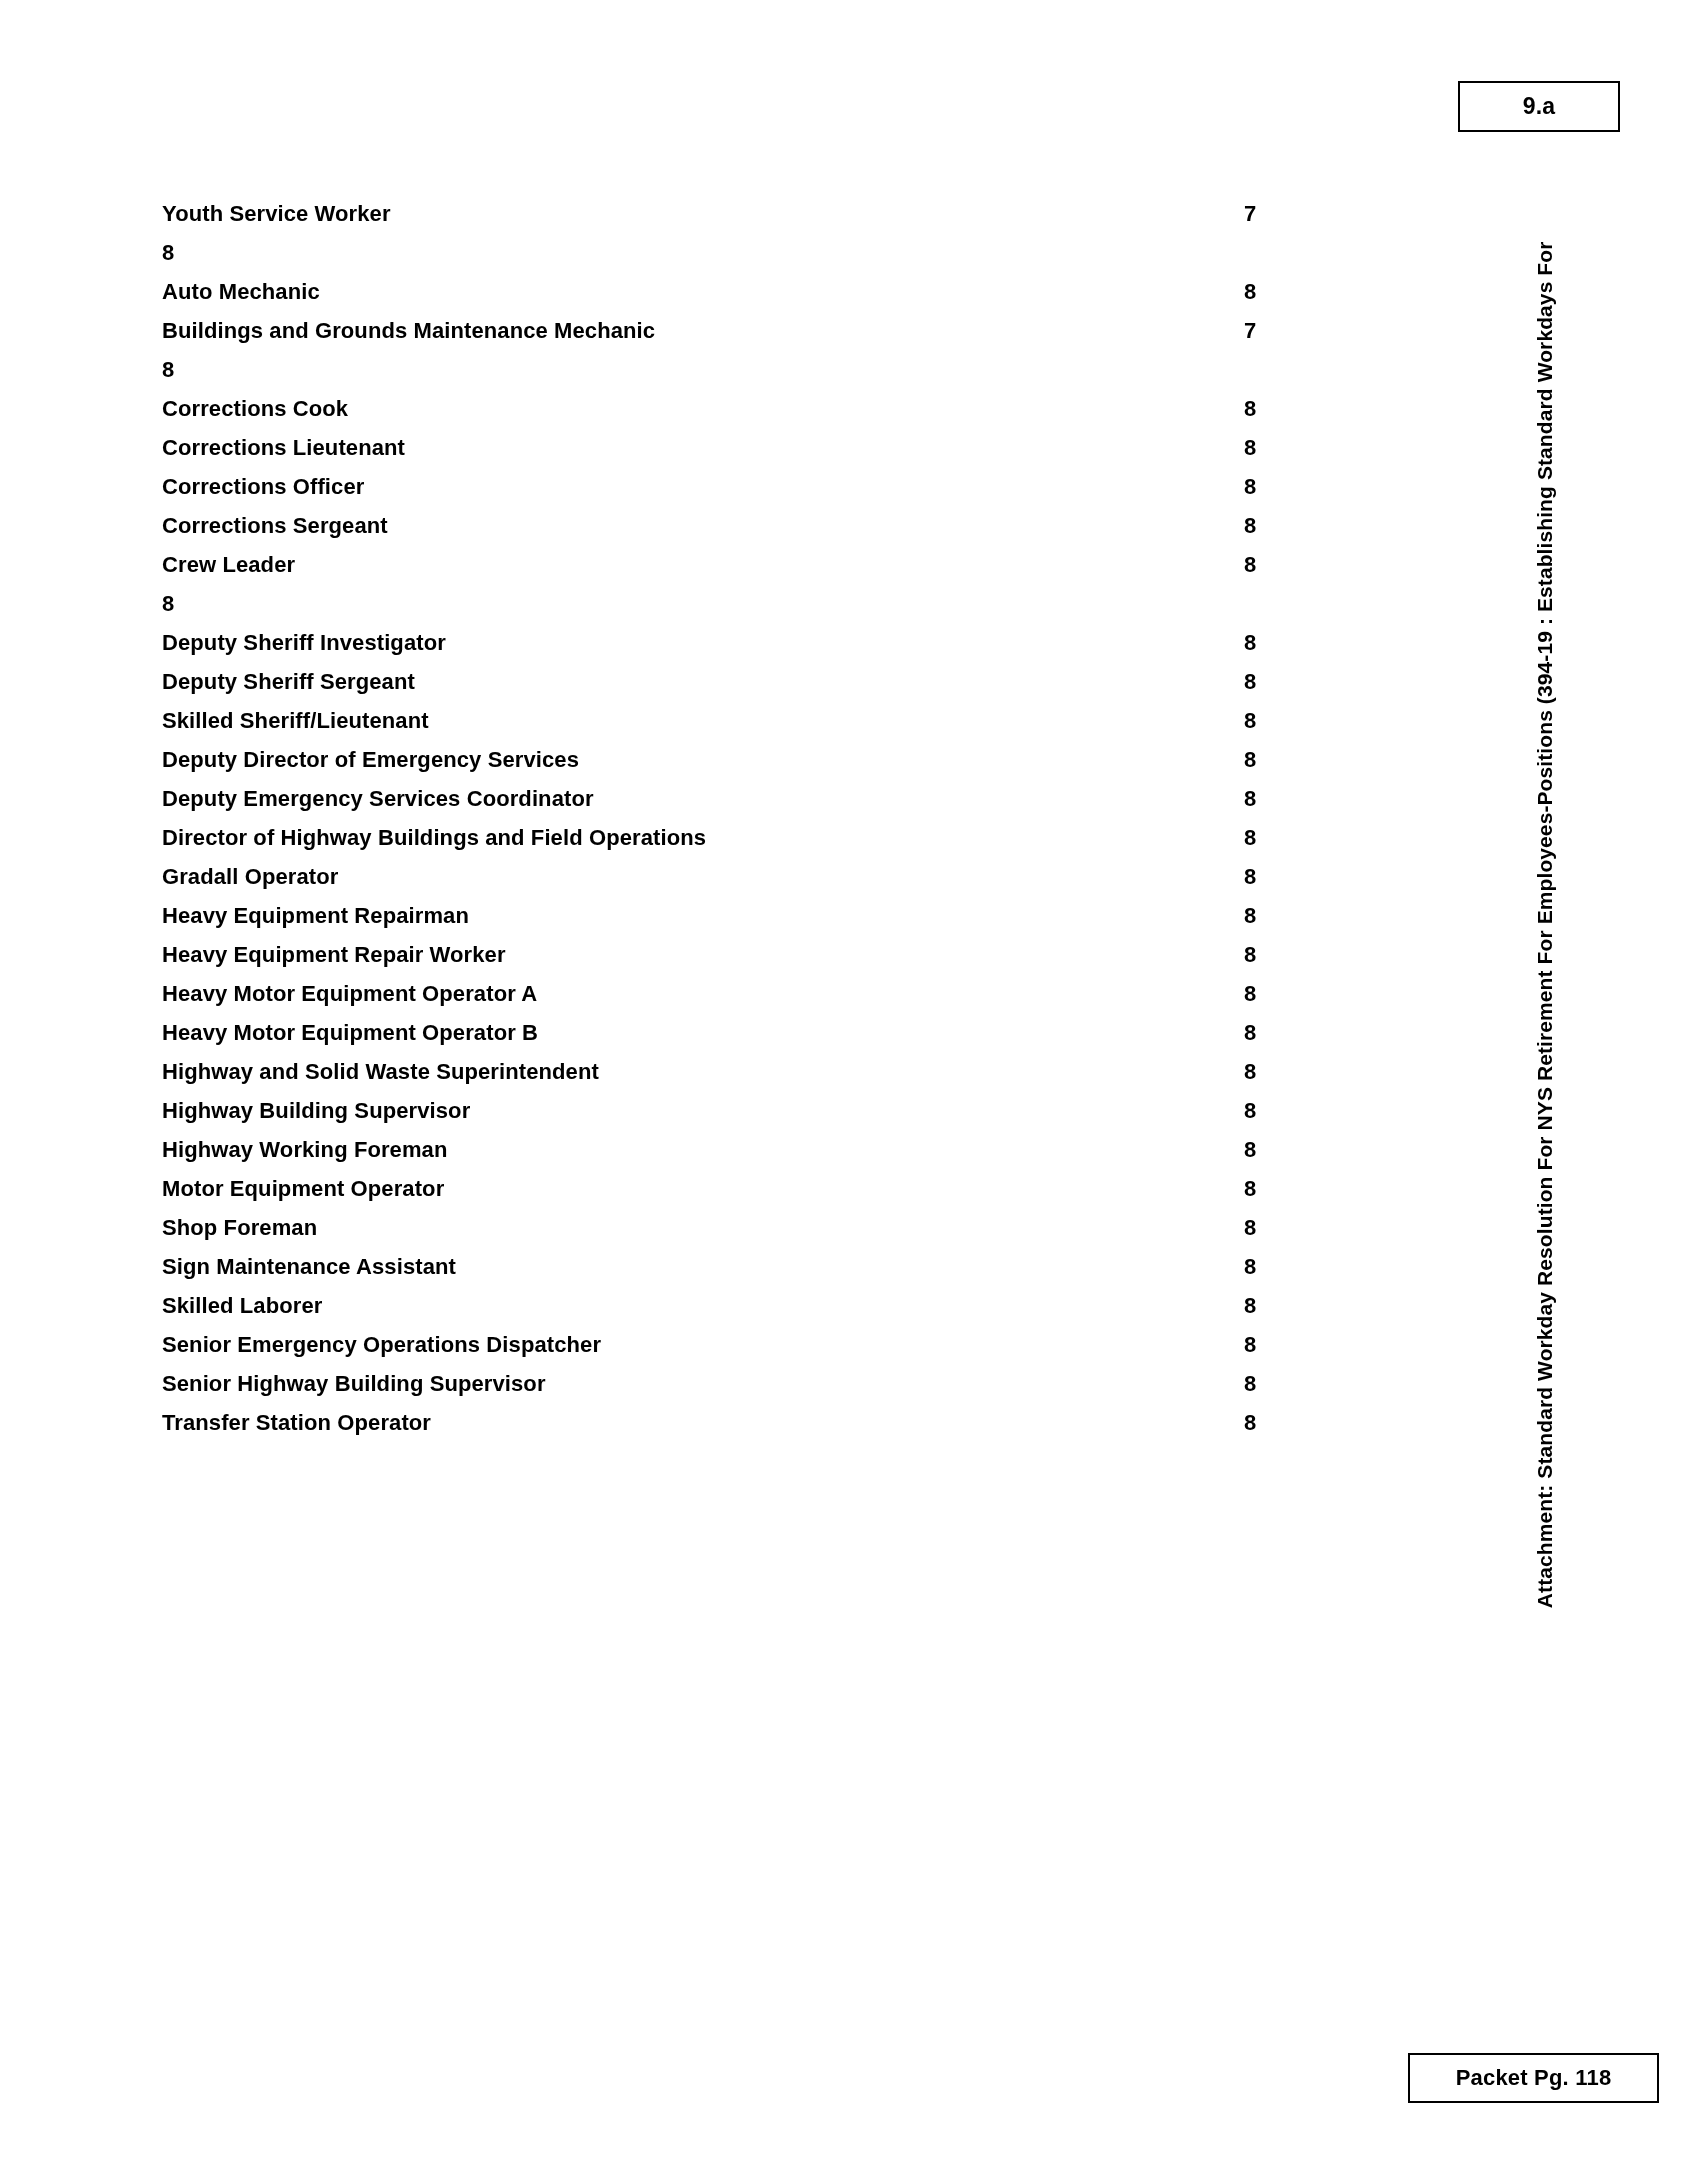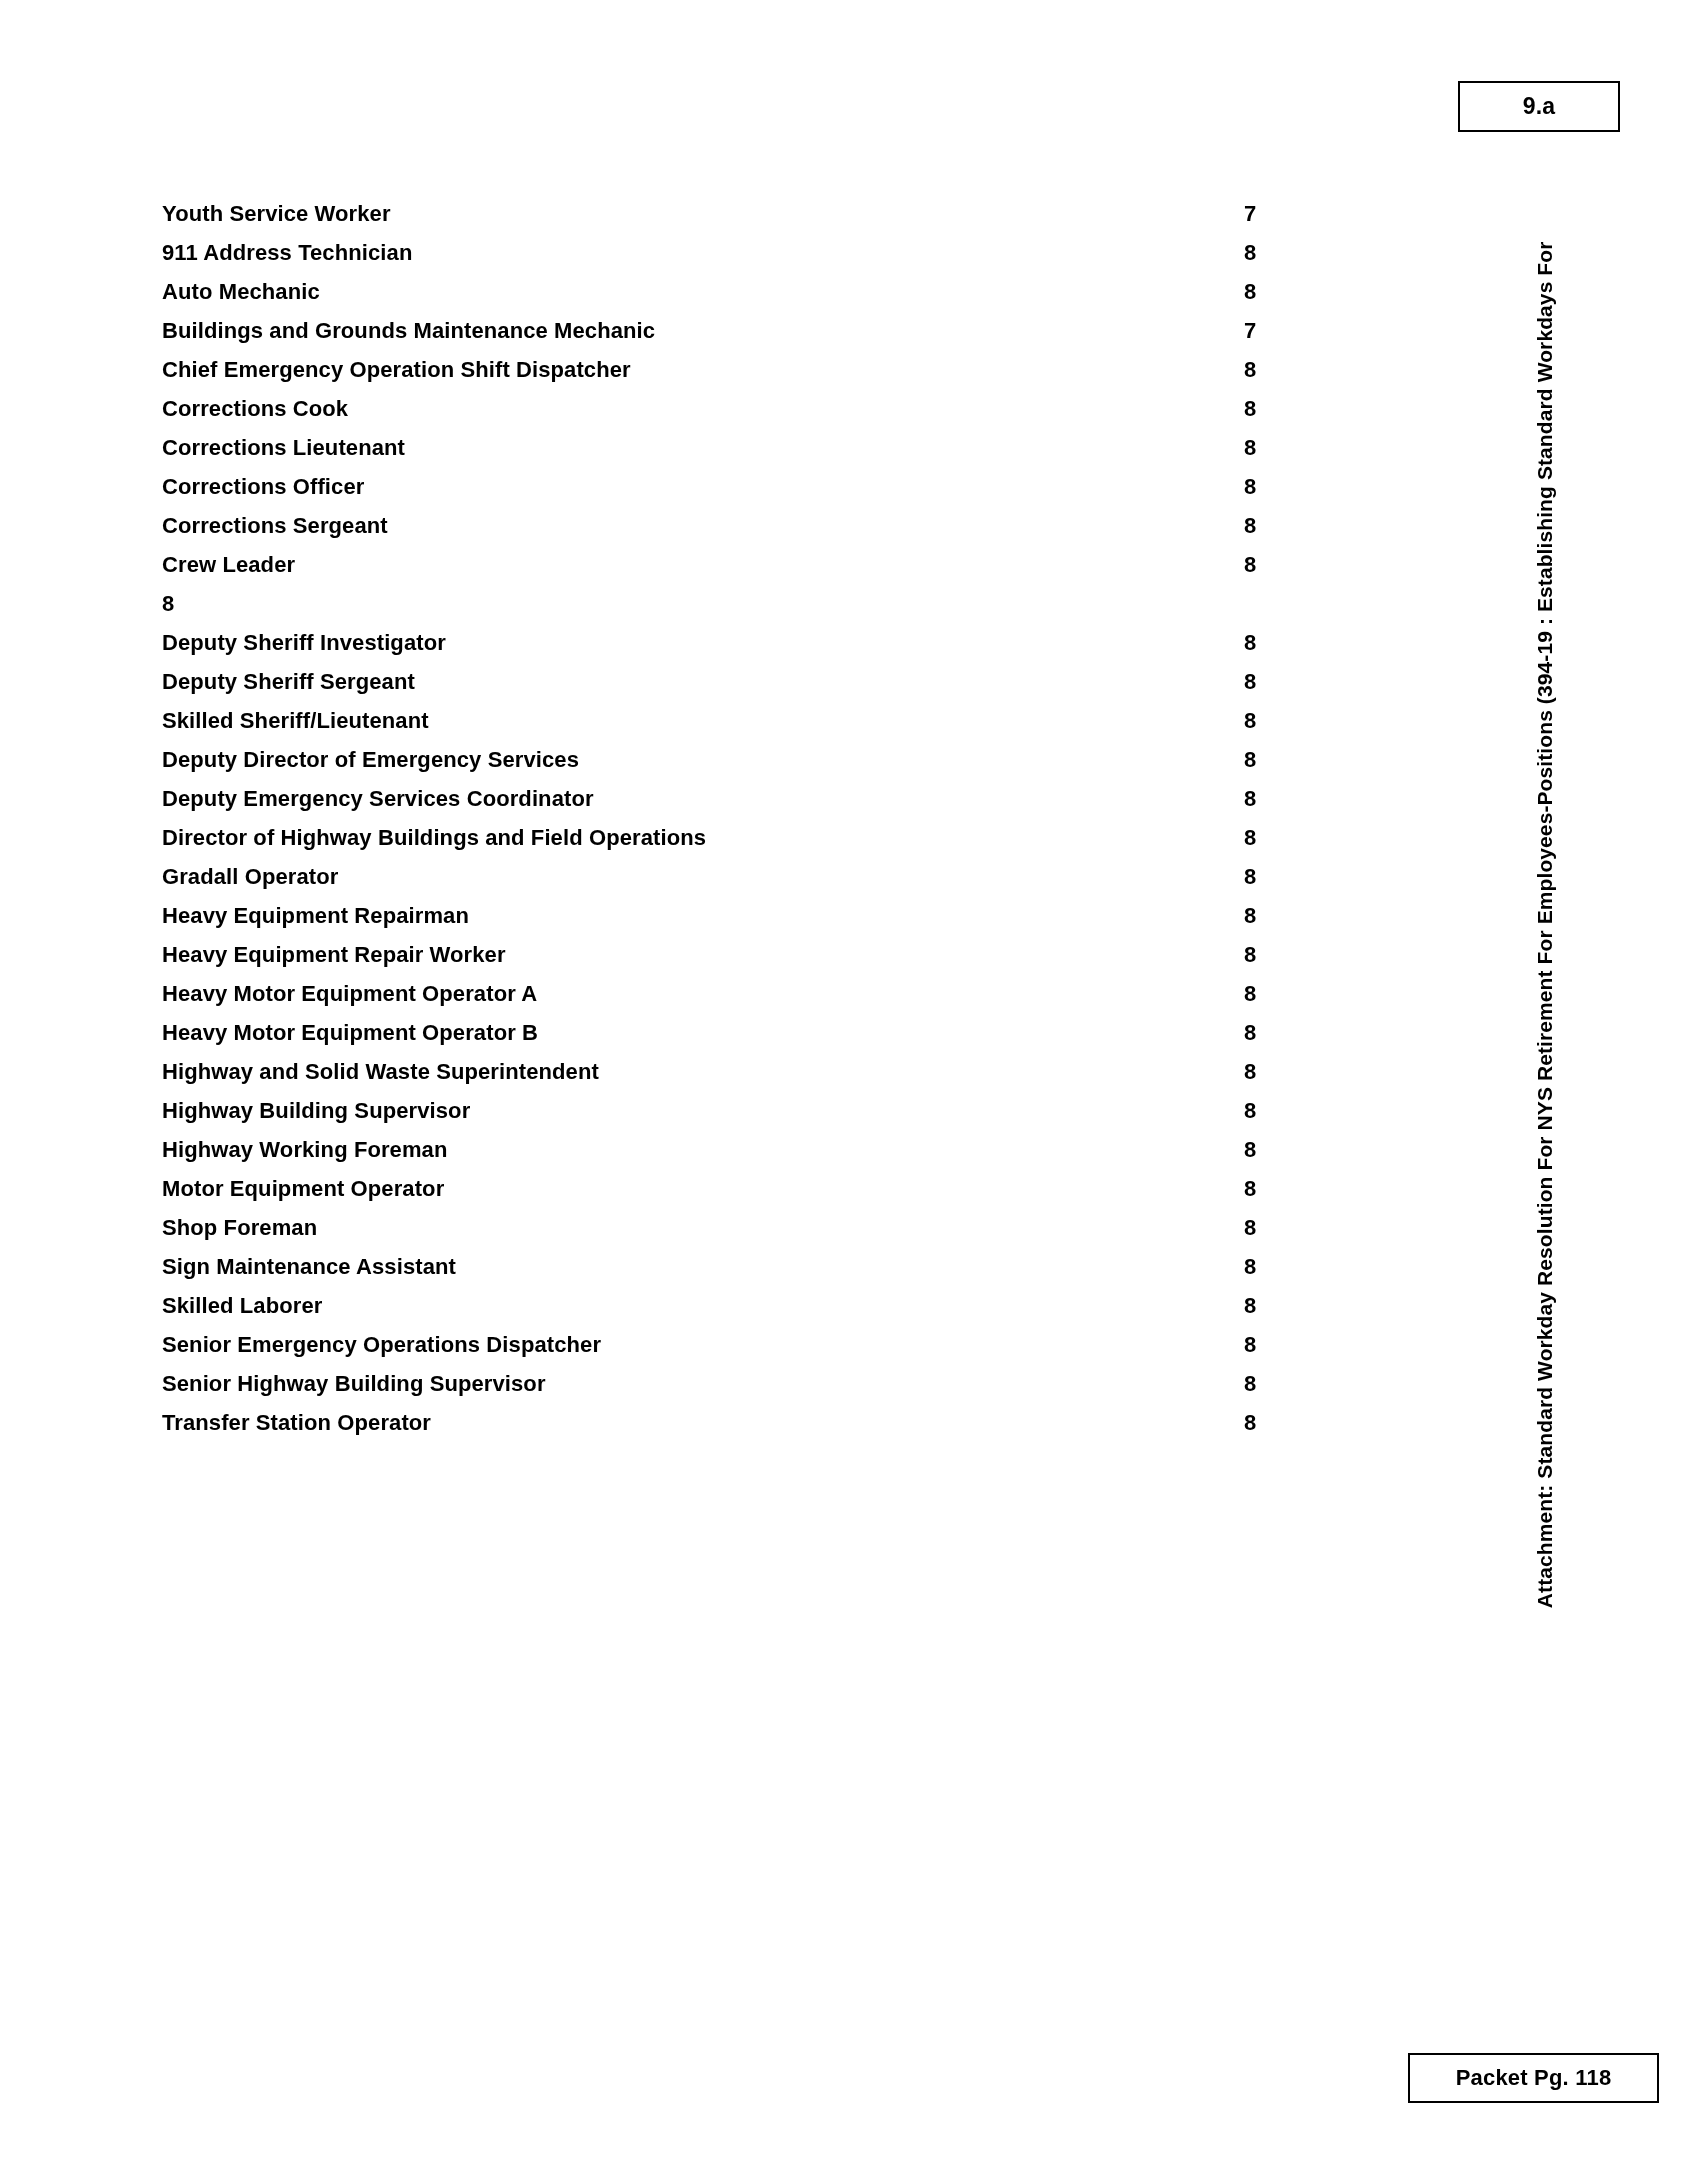--- a/index.html
+++ b/index.html
@@ -112,33 +112,31 @@
   <div class="item-box">
     <span>9.a</span>
   </div>
 
   <div class="list">
       <div class="row">
         <div class="title">Youth Service Worker</div>
         <div class="val">7</div>
       </div>
       <div class="row">
-        <div class="title">911 Address Technician</div>
         <div class="val">8</div>
       </div>
       <div class="row">
         <div class="title">Auto Mechanic</div>
         <div class="val">8</div>
       </div>
       <div class="row">
         <div class="title">Buildings and Grounds Maintenance Mechanic</div>
         <div class="val">7</div>
       </div>
       <div class="row">
-        <div class="title">Chief Emergency Operation Shift Dispatcher</div>
         <div class="val">8</div>
       </div>
       <div class="row">
         <div class="title">Corrections Cook</div>
         <div class="val">8</div>
       </div>
       <div class="row">
         <div class="title">Corrections Lieutenant</div>
         <div class="val">8</div>
       </div>

